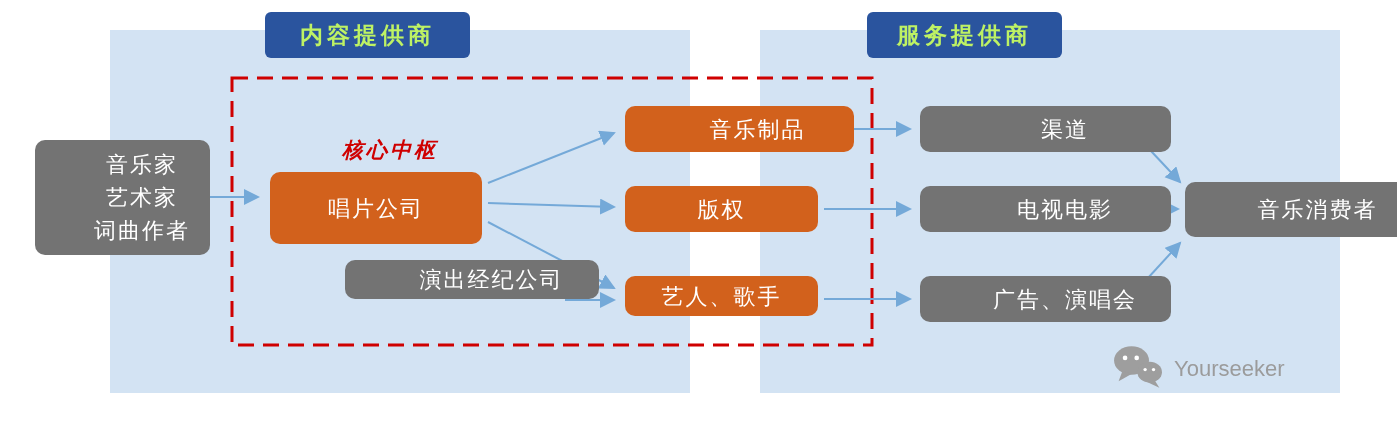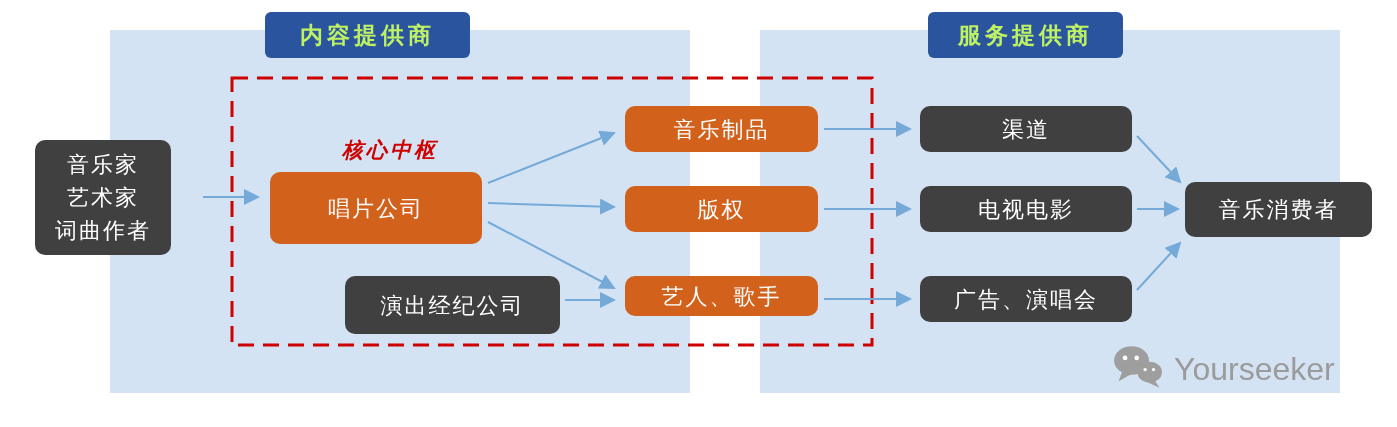--- a/index.html
+++ b/index.html
@@ -29,42 +29,42 @@
     border-radius: 6px;
     display: flex;
     align-items: center;
     justify-content: center;
     font-size: 23px;
     font-weight: bold;
     letter-spacing: 4px;
     z-index: 3;
   }
   #header-content { left: 265px; width: 205px; }
-  #header-service { left: 928px; width: 195px; }
+  #header-service { left: 867px; width: 195px; }
 
   .node {
     position: absolute;
     color: #ffffff;
     border-radius: 10px;
     display: flex;
     align-items: center;
     justify-content: center;
     flex-direction: column;
     font-size: 22px;
     letter-spacing: 2px;
     z-index: 3;
     line-height: 1.5;
   }
   .node.orange { background: #d2611c; }
-  .node.gray   { background: #404040; }
+  .node.gray   { background: #737373; padding-left: 39px; }
 
   #node-creators          { left: 35px;   top: 140px; width: 136px; height: 115px; }
   #node-record-company    { left: 270px;  top: 172px; width: 212px; height: 72px; }
-  #node-performance-agency{ left: 345px;  top: 276px; width: 215px; height: 58px; }
-  #node-music-products    { left: 625px;  top: 106px; width: 193px; height: 46px; }
+  #node-performance-agency{ left: 345px;  top: 260px; width: 215px; height: 39px; }
+  #node-music-products    { left: 625px;  top: 106px; width: 193px; height: 46px; padding-left: 36px; }
   #node-copyright         { left: 625px;  top: 186px; width: 193px; height: 46px; }
   #node-artists-singers   { left: 625px;  top: 276px; width: 193px; height: 40px; }
   #node-channels          { left: 920px;  top: 106px; width: 212px; height: 46px; }
   #node-tv-movies         { left: 920px;  top: 186px; width: 212px; height: 46px; }
   #node-ads-concerts      { left: 920px;  top: 276px; width: 212px; height: 46px; }
   #node-music-consumers   { left: 1185px; top: 182px; width: 187px; height: 55px; }
 
   #core-hub-label {
     position: absolute;
     left: 300px;
@@ -92,21 +92,21 @@
     position: absolute;
     left: 1112px;
     top: 345px;
     display: flex;
     align-items: center;
     gap: 10px;
     color: #9b9b9b;
     z-index: 4;
   }
   #watermark .brand {
-    font-size: 32px;
+    font-size: 22px;
     color: #9b9b9b;
   }
 </style>
 </head>
 <body>
 
 <div id="canvas">
 
   <div class="panel" id="panel-left"></div>
   <div class="panel" id="panel-right"></div>

